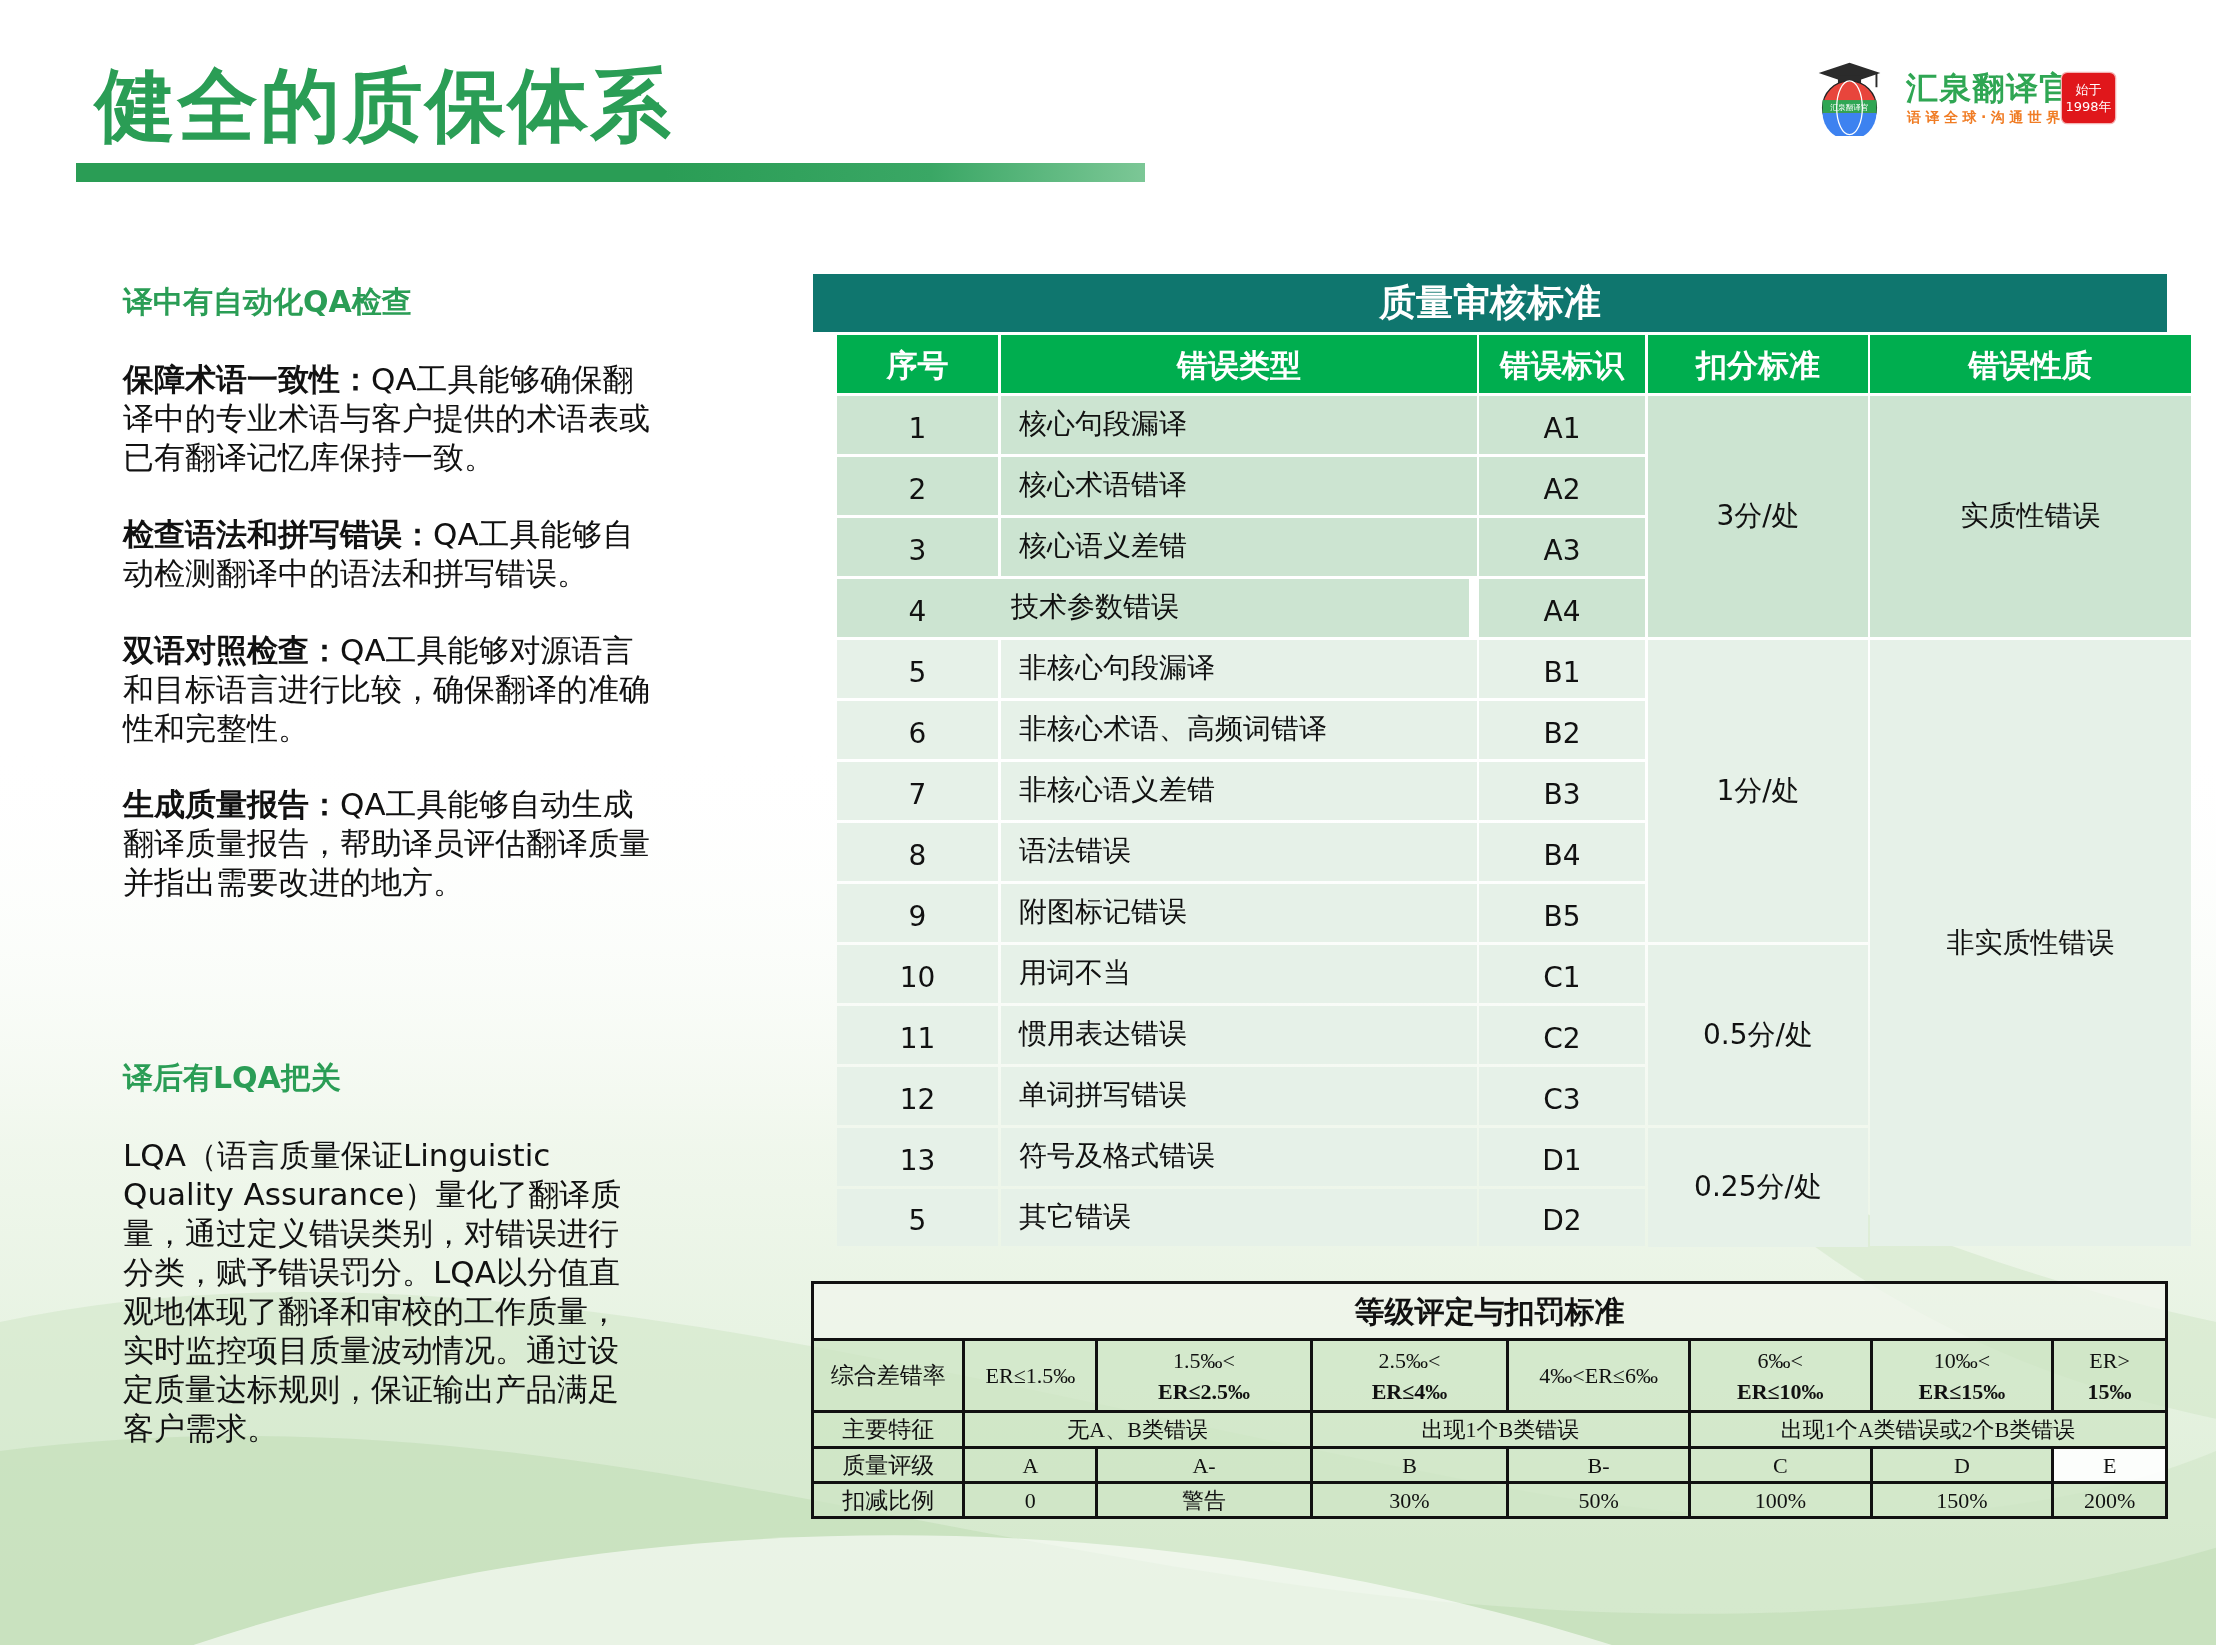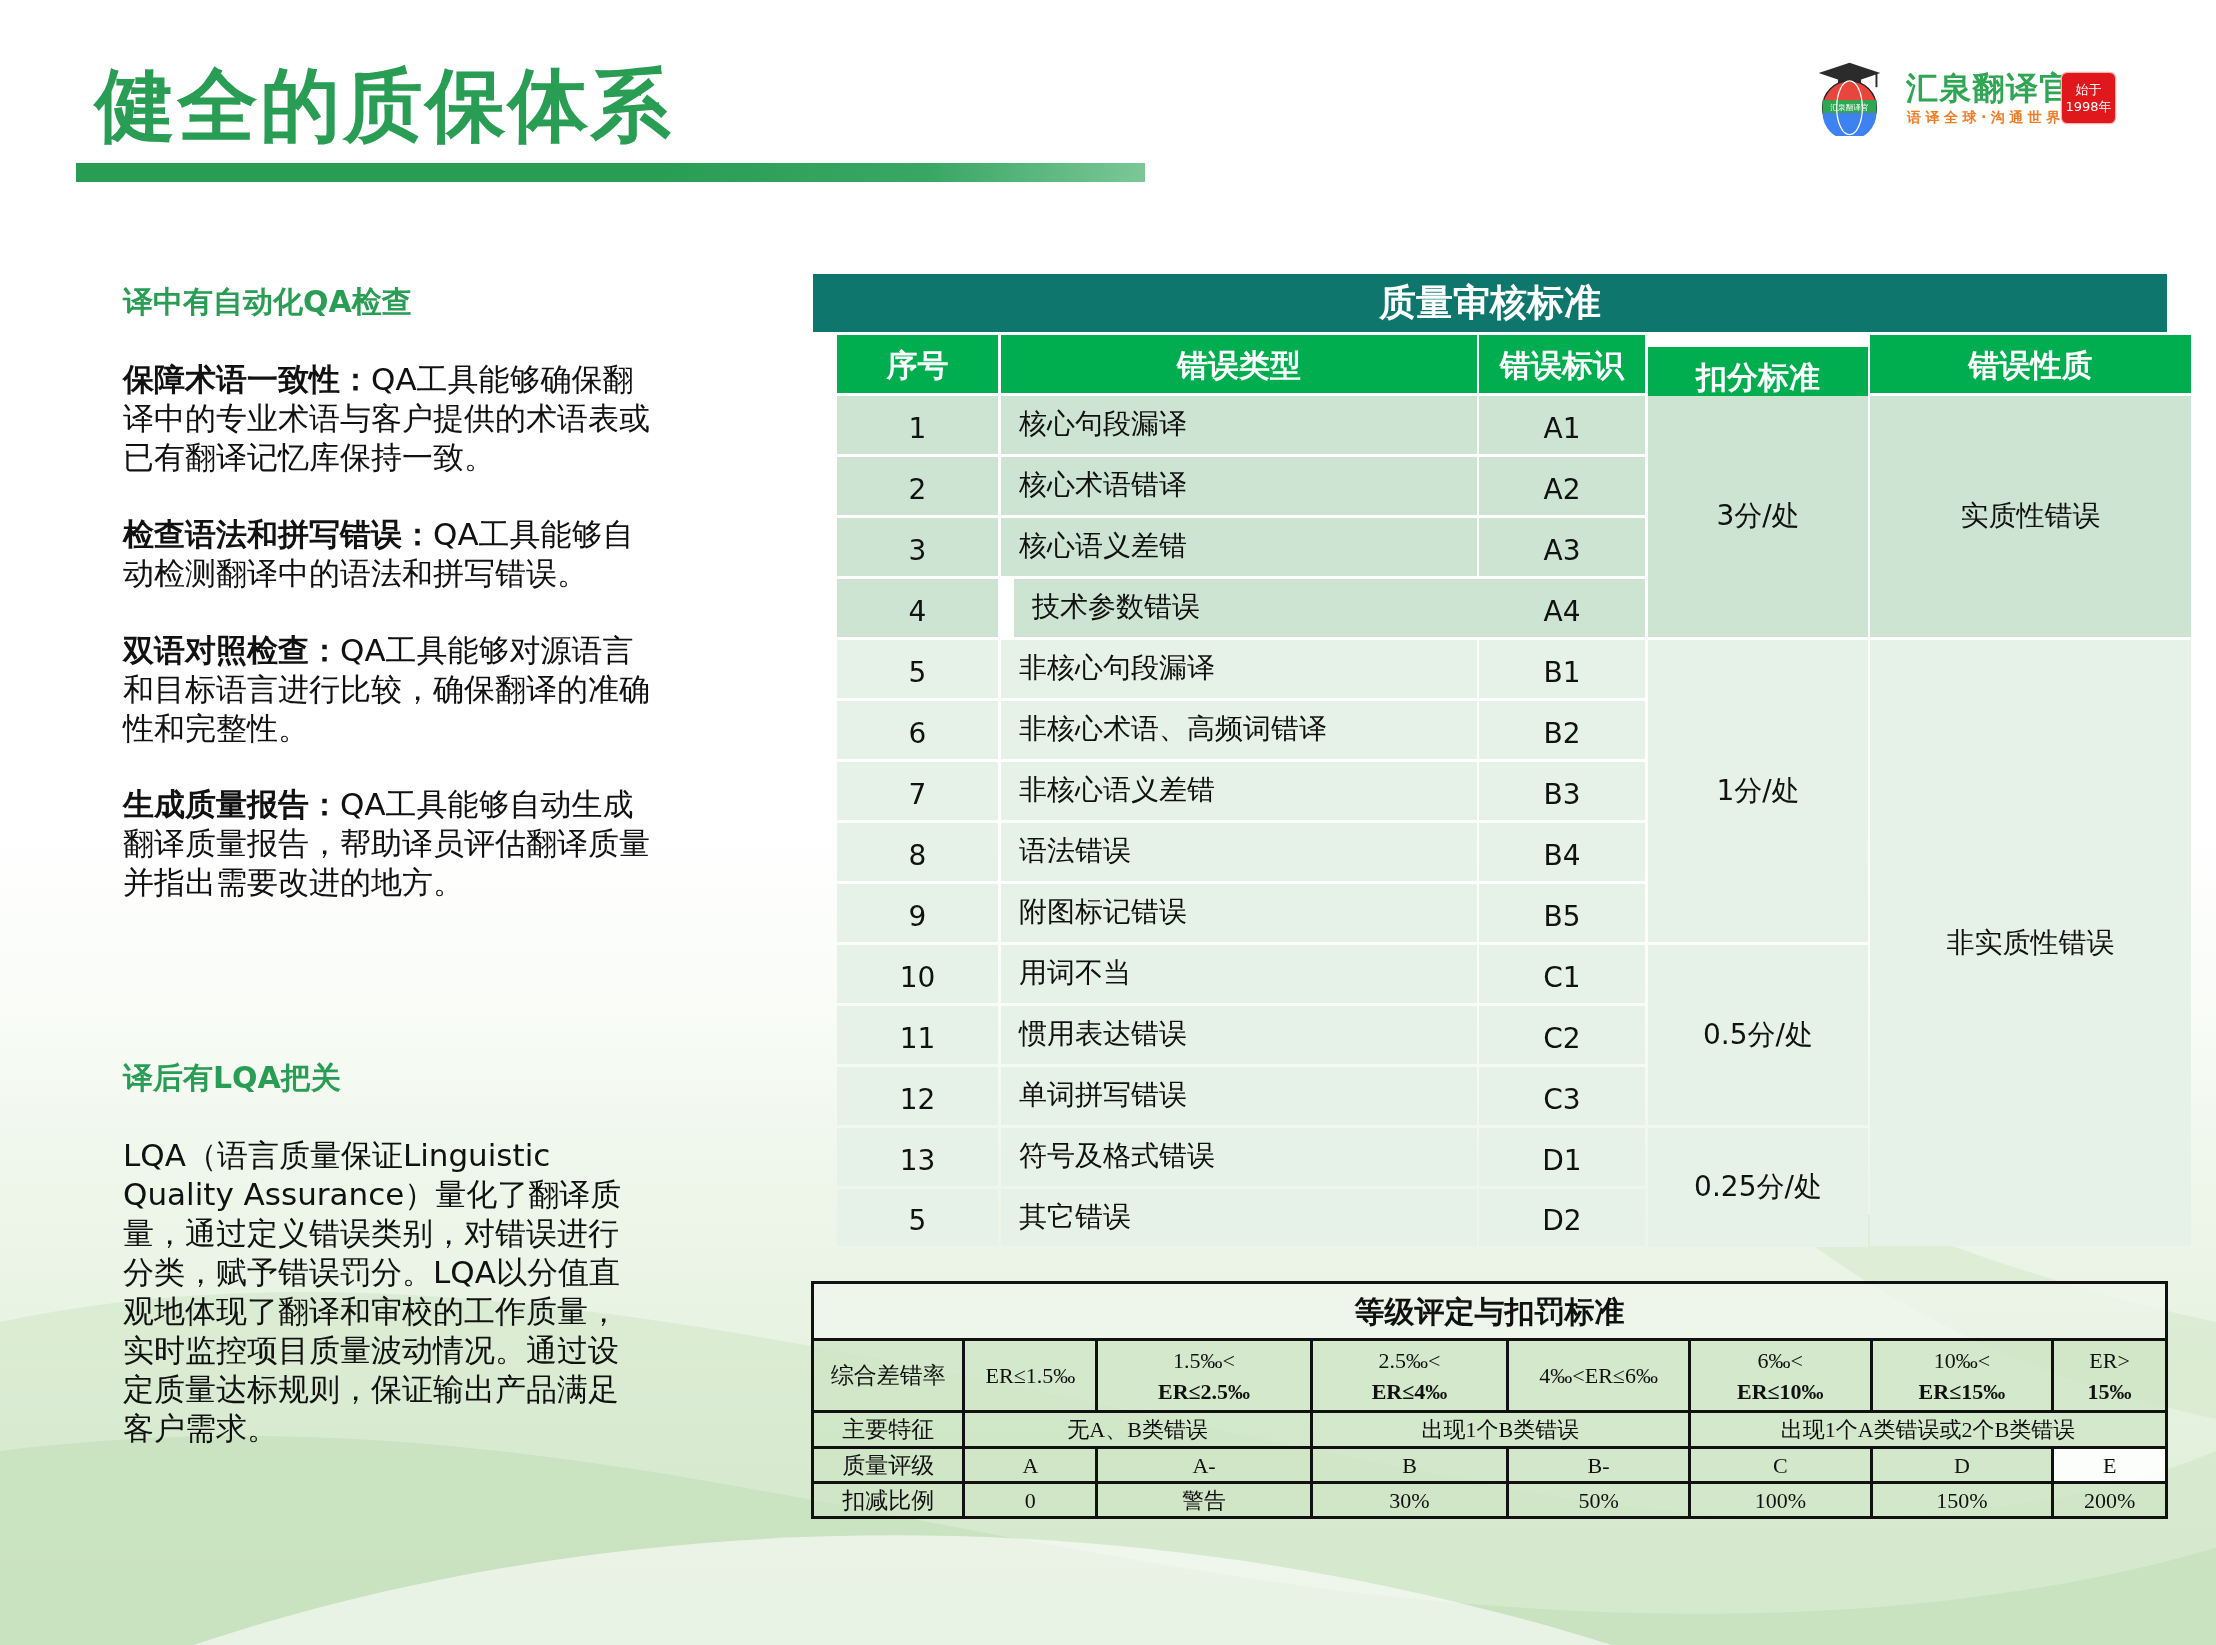--- a/index.html
+++ b/index.html
@@ -148,37 +148,37 @@
   <p class="para">LQA（语言质量保证Linguistic Quality Assurance）量化了翻译质量，通过定义错误类别，对错误进行分类，赋予错误罚分。LQA以分值直观地体现了翻译和审校的工作质量，实时监控项目质量波动情况。通过设定质量达标规则，保证输出产品满足客户需求。</p>
 </div>
 
 <div class="layer t1">
   <div class="t1-title">质量审核标准</div>
   <div class="t1-grid" id="t1grid">
 
     <div class="cell hcell" style="left:0;top:0;width:161px;height:58px;">序号</div>
     <div class="cell hcell" style="left:164px;top:0;width:476px;height:58px;">错误类型</div>
     <div class="cell hcell" style="left:642px;top:0;width:166px;height:58px;">错误标识</div>
-    <div class="cell hcell" style="left:811px;top:12px;width:220px;height:58px;">扣分标准</div>
+    <div class="cell hcell" style="left:811px;top:0;width:220px;height:58px;">扣分标准</div>
     <div class="cell hcell" style="left:1033px;top:0;width:321px;height:58px;">错误性质</div>
 
     <div class="cell c-num dark" style="left:0;top:61px;width:161px;height:58px;">1</div>
     <div class="cell c-type dark" style="left:164px;top:61px;width:476px;height:58px;">核心句段漏译</div>
     <div class="cell c-num dark" style="left:642px;top:61px;width:166px;height:58px;">A1</div>
 
     <div class="cell c-num dark" style="left:0;top:122px;width:161px;height:58px;">2</div>
     <div class="cell c-type dark" style="left:164px;top:122px;width:476px;height:58px;">核心术语错译</div>
     <div class="cell c-num dark" style="left:642px;top:122px;width:166px;height:58px;">A2</div>
 
     <div class="cell c-num dark" style="left:0;top:183px;width:161px;height:58px;">3</div>
     <div class="cell c-type dark" style="left:164px;top:183px;width:476px;height:58px;">核心语义差错</div>
     <div class="cell c-num dark" style="left:642px;top:183px;width:166px;height:58px;">A3</div>
 
     <div class="cell c-num dark" style="left:0;top:244px;width:161px;height:58px;">4</div>
-    <div class="cell c-type dark" style="left:177px;top:244px;width:476px;height:58px;">技术参数错误</div>
+    <div class="cell c-type dark" style="left:156px;top:244px;width:476px;height:58px;">技术参数错误</div>
     <div class="cell c-num dark" style="left:642px;top:244px;width:166px;height:58px;">A4</div>
 
     <div class="cell c-num light" style="left:0;top:305px;width:161px;height:58px;">5</div>
     <div class="cell c-type light" style="left:164px;top:305px;width:476px;height:58px;">非核心句段漏译</div>
     <div class="cell c-num light" style="left:642px;top:305px;width:166px;height:58px;">B1</div>
 
     <div class="cell c-num light" style="left:0;top:366px;width:161px;height:58px;">6</div>
     <div class="cell c-type light" style="left:164px;top:366px;width:476px;height:58px;">非核心术语、高频词错译</div>
     <div class="cell c-num light" style="left:642px;top:366px;width:166px;height:58px;">B2</div>
 

